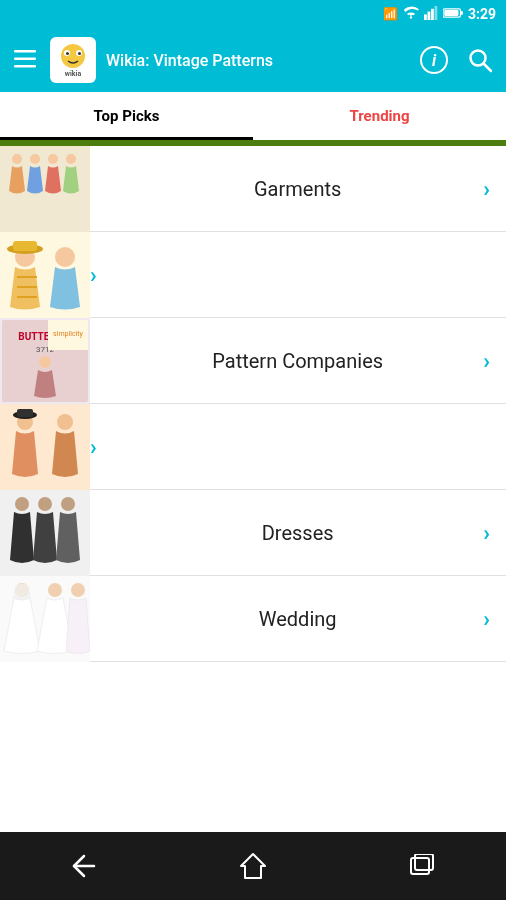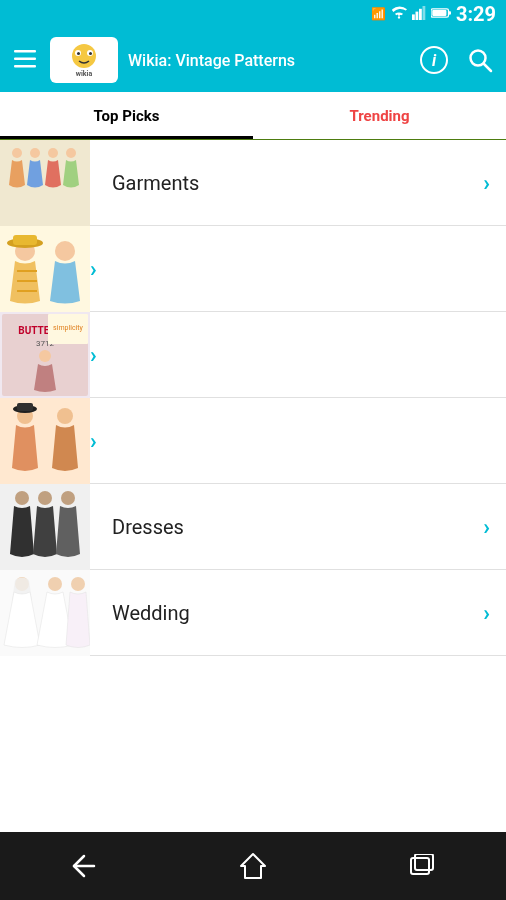--- a/index.html
+++ b/index.html
@@ -23,21 +23,21 @@
       padding: 0 10px;
       gap: 6px;
     }
     .status-icons {
       display: flex;
       align-items: center;
       gap: 5px;
     }
     .status-time {
       color: #fff;
-      font-size: 20px;
+      font-size: 14px;
       font-weight: bold;
     }
     .status-icon {
       color: #fff;
       font-size: 12px;
     }
 
     
     .app-bar {
       width: 100%;
@@ -48,21 +48,21 @@
       padding: 0 10px;
       gap: 10px;
     }
     .app-bar-menu {
       color: #fff;
       font-size: 22px;
       cursor: pointer;
       padding: 4px;
     }
     .app-bar-logo {
-      width: 68px;
+      width: 46px;
       height: 46px;
       background: #fff;
       border-radius: 6px;
       display: flex;
       align-items: center;
       justify-content: center;
       overflow: hidden;
     }
     .app-bar-logo svg {
       width: 40px;
@@ -99,24 +99,24 @@
       justify-content: center;
       color: #fff;
       font-size: 16px;
       font-weight: bold;
       font-style: italic;
     }
 
     
     .tab-bar {
       width: 100%;
-      height: 48px;
+      height: 54px;
       background: #fff;
       display: flex;
-      border-bottom: 1px solid #4d7c0f;
+      border-bottom: 6px solid #4d7c0f;
     }
     .tab {
       flex: 1;
       display: flex;
       align-items: center;
       justify-content: center;
       font-size: 15px;
       font-weight: bold;
       color: #ef4444;
       cursor: pointer;
@@ -157,20 +157,21 @@
       display: flex;
       align-items: center;
       justify-content: center;
     }
     .list-item-label {
       flex: 1;
       padding-left: 22px;
       font-size: 20px;
       color: #222;
       font-weight: 400;
+      text-align: center;
     }
     .list-item-chevron {
       padding-right: 16px;
       color: #00BCD4;
       font-size: 22px;
       font-weight: bold;
     }
 
     
     .thumb-garments {
@@ -381,20 +382,21 @@
           <text x="45" y="22" text-anchor="middle" font-size="10" font-weight="bold" fill="#c0002a">BUTTERICK</text>
           <text x="45" y="34" text-anchor="middle" font-size="8" fill="#555">3712</text>
 
           <circle cx="45" cy="44" r="6" fill="#f5c8a0"></circle>
           <path d="M38 52 Q45 56 52 52 L56 78 Q45 82 34 78 Z" fill="#c08080"></path>
 
           <rect x="48" y="2" width="40" height="30" fill="#fff8e0" rx="1"></rect>
           <text x="68" y="18" text-anchor="middle" font-size="7" fill="#e08020">simplicity</text>
         </svg>
       </div>
+      <span class="list-item-label">Pattern Companies</span>
       <span class="list-item-chevron">›</span>
     </div>
 
     <div class="list-item">
       <div class="list-item-thumb thumb-decade">
         <svg width="90" height="86" viewBox="0 0 90 86">
           <rect width="90" height="86" fill="#ffe8d0"></rect>
 
           <g>
 

